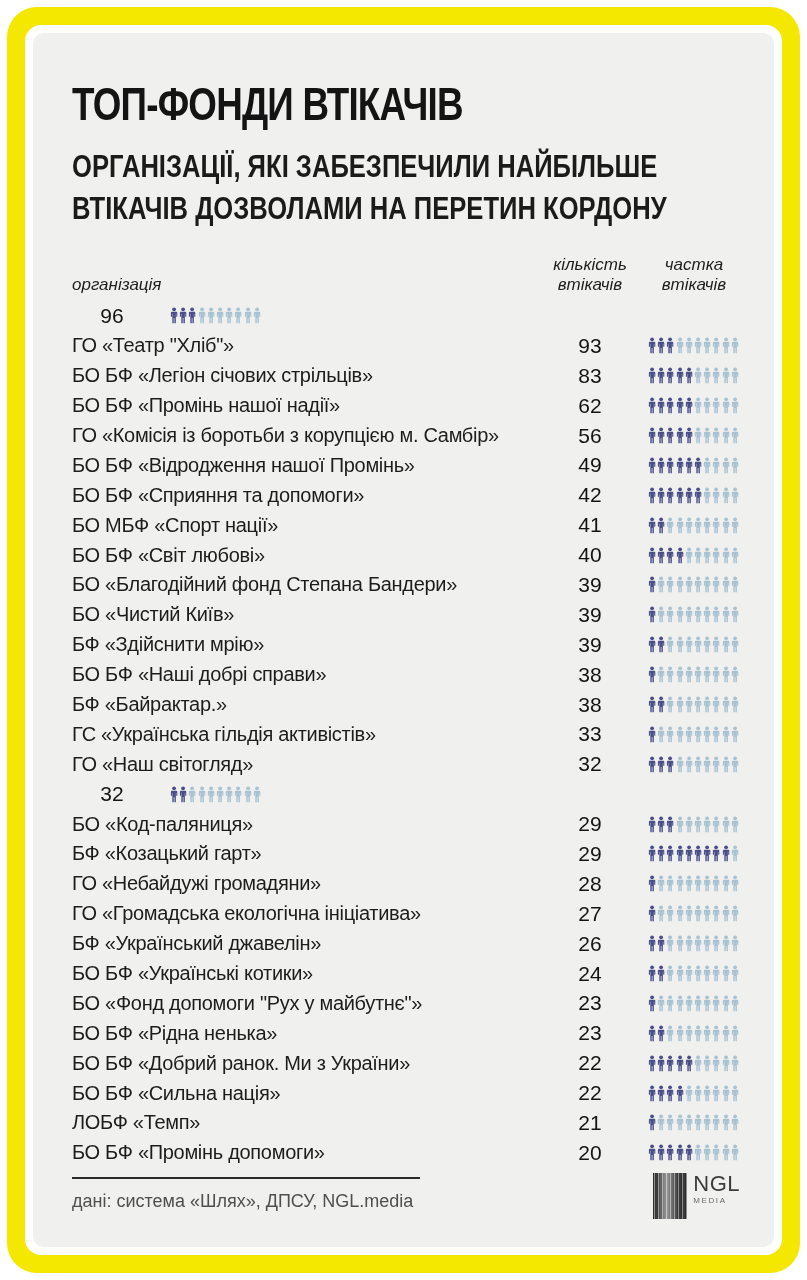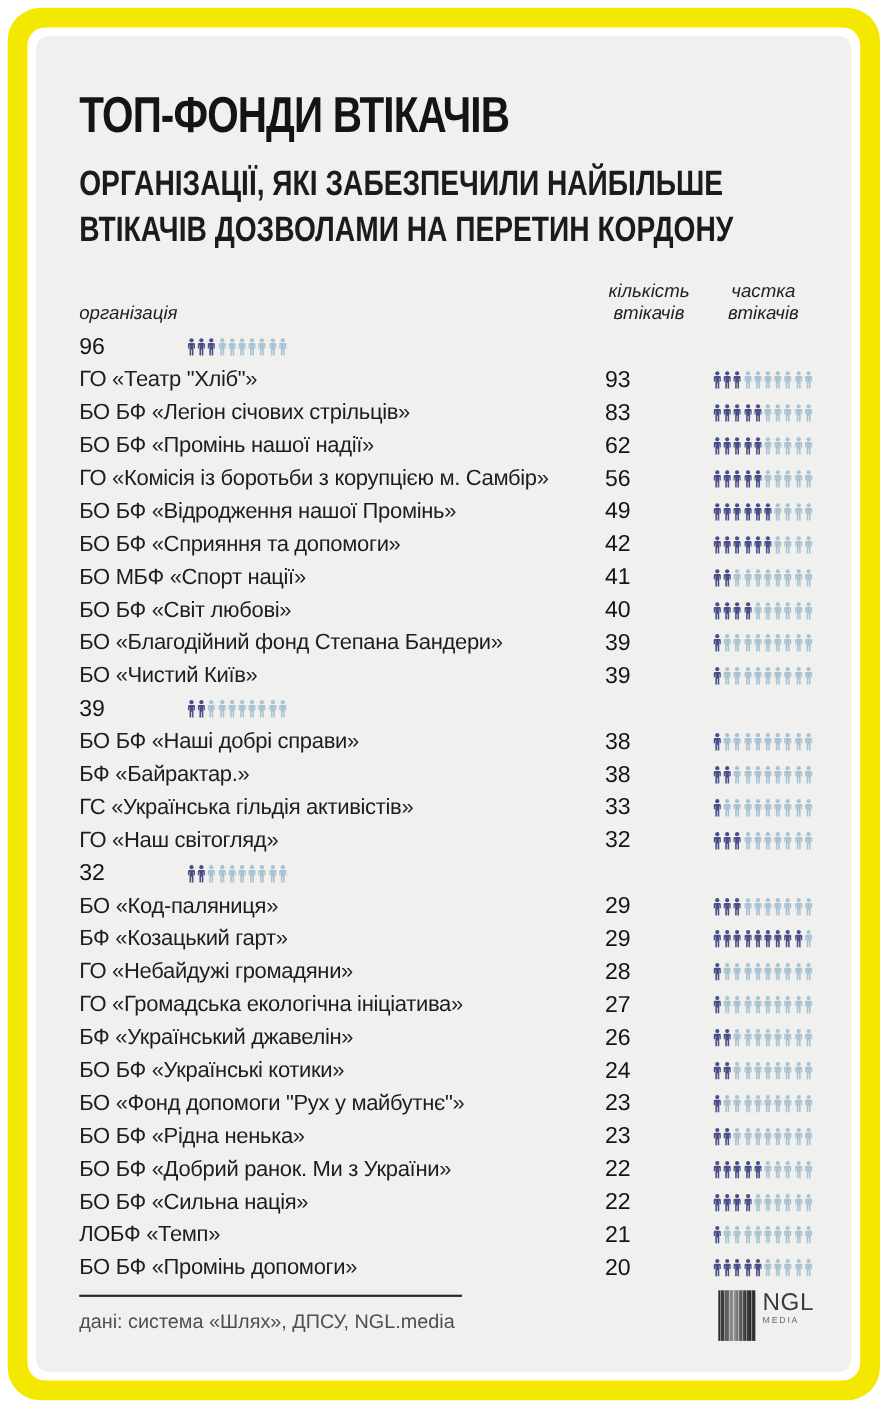--- a/index.html
+++ b/index.html
@@ -15,21 +15,21 @@
             transform:scaleX(.8);transform-origin:left;width:125%;}
   .table-head{display:flex;align-items:flex-end;margin-top:26px;font-style:italic;
               font-size:17px;color:#1f1f1f;line-height:20px;}
   .th-org{flex:1;}
   .th-count{width:80px;text-align:center;white-space:pre-line;}
   .th-gap{width:18px;}
   .th-share{width:92px;text-align:center;white-space:pre-line;}
   .rows{margin-top:6px;}
   .row{display:flex;align-items:center;height:29.9px;}
   .row-name{flex:1;font-size:20px;color:#1d1d1d;letter-spacing:-0.3px;white-space:nowrap;}
-  .row-count{width:80px;font-size:21px;color:#141414;}
+  .row-count{width:80px;text-align:center;font-size:21px;color:#141414;}
   .row-gap{width:18px;}
   .row-icons{width:92px;display:flex;align-items:center;gap:1px;}
   .person{width:8.2px;height:17px;flex:0 0 auto;}
   .person.filled{fill:#4a4e88;}
   .person.empty{fill:#a8c2d2;}
   .footer{position:absolute;left:39px;right:34px;bottom:28px;display:flex;
           justify-content:space-between;align-items:flex-start;}
   .footer-left{padding-top:0;}
   .footer-line{width:348px;border-top:2px solid #2a2a2a;margin-bottom:12px;}
   .footer-source{font-size:18px;color:#4f4f4f;}
@@ -483,20 +483,21 @@
             <svg viewBox="0 0 12 24" class="person empty">
               <use href="#person-shape"></use>
             </svg>
             <svg viewBox="0 0 12 24" class="person empty">
               <use href="#person-shape"></use>
             </svg>
           </div>
   </div>
 
   <div class="row">
+    <div class="row-name">БФ «Здійснити мрію»</div>
     <div class="row-count">39</div>
     <div class="row-gap"></div>
     <div class="row-icons">
             <svg viewBox="0 0 12 24" class="person filled">
               <use href="#person-shape"></use>
             </svg>
             <svg viewBox="0 0 12 24" class="person filled">
               <use href="#person-shape"></use>
             </svg>
             <svg viewBox="0 0 12 24" class="person empty">

